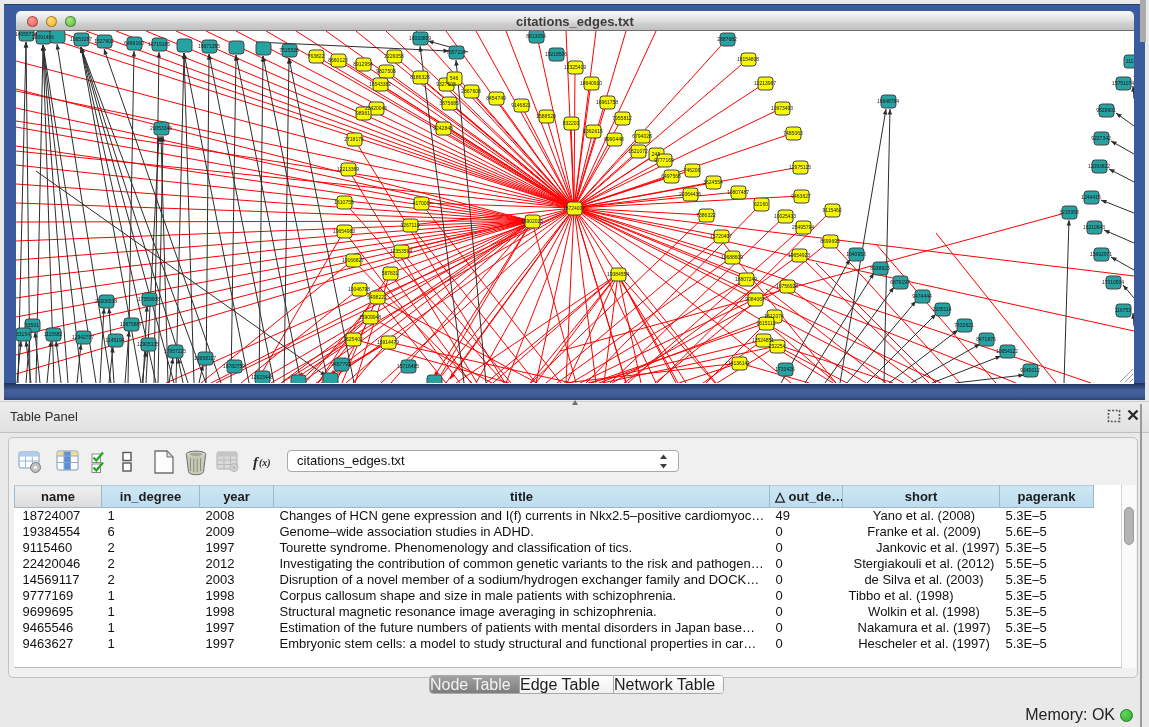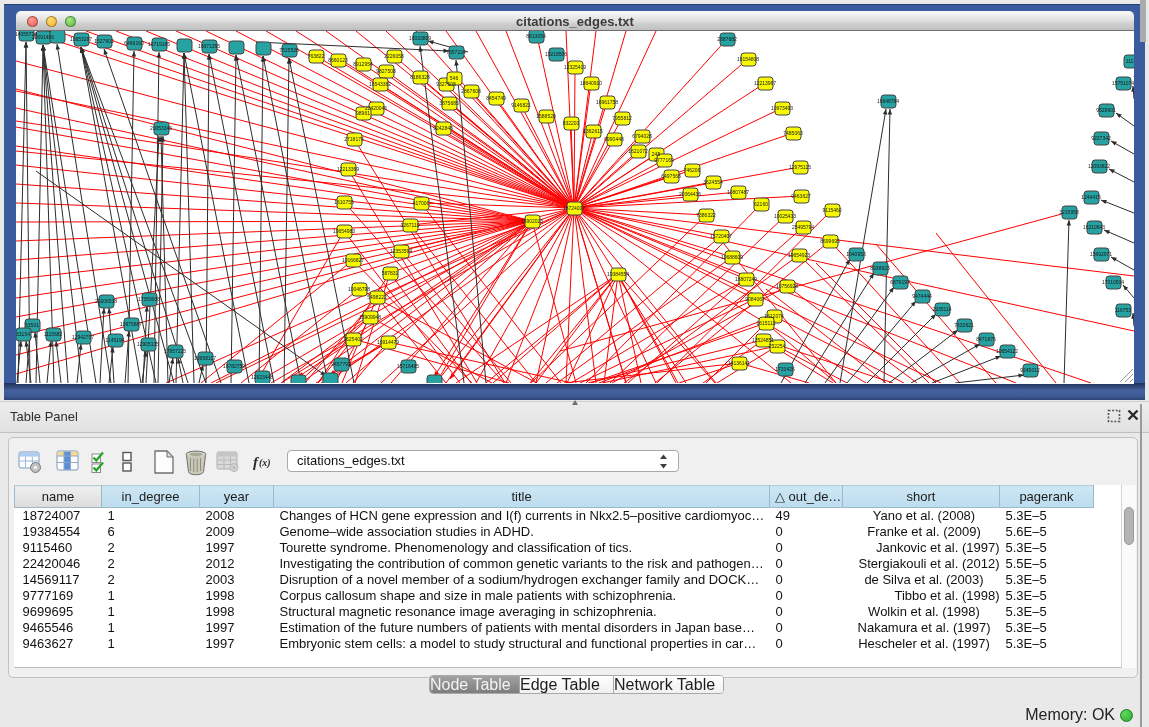--- a/index.html
+++ b/index.html
@@ -8,21 +8,21 @@
 #titlebar{position:absolute;left:12px;top:6px;width:1118px;height:20px;border-radius:5px 5px 0 0;background:linear-gradient(180deg,#f8f8f8 0%,#e3e3e3 45%,#cdcdcd 70%,#c0c0c0 100%);border-bottom:1px solid #6f6f6f}
 #titlebar .tl{position:absolute;top:5px;width:11px;height:11px;border-radius:50%;border:1px solid rgba(0,0,0,.35)}
 #title{position:absolute;width:100%;text-align:center;top:3px;font-size:13px;font-weight:bold;color:#3c3c3c}
 #gcanvas{position:absolute;left:12px;top:26px;width:1118px;height:353px;background:#fff;overflow:hidden}
 #tpheader{position:absolute;left:0;top:401px;width:1149px;height:32px;background:linear-gradient(180deg,#ececec,#e2e2e2);border-top:1px solid #cfcfcf;border-bottom:1px solid #c0c0c0}
 #tpheader .t{position:absolute;left:10px;top:7px;font-size:13px;color:#2e2e2e}
 #cpanel{position:absolute;left:8px;top:437px;width:1130px;height:241px;background:#f0f0f0;border:1px solid #c2c2c2;border-radius:5px}
 #dropdown{position:absolute;left:287px;top:450px;width:392px;height:22px;background:#fff;border:1px solid #a8a8a8;border-radius:4px;font-size:13px;color:#111;line-height:20px;padding-left:9px}
 #tablewrap{position:absolute;left:14px;top:485px;width:1107px;height:183px;overflow:hidden;background:#fff;border-bottom:1px solid #bbb}
 table{border-collapse:collapse;table-layout:fixed;width:1107px;font-size:13px}
-th{height:22px;background:linear-gradient(180deg,#cde7f4,#bcdcee);border:1px solid #9db9c9;border-top:1px solid #b7cedb;font-weight:normal;color:#1c1c1c;text-align:center;overflow:hidden;white-space:nowrap}
+th{height:22px;background:linear-gradient(180deg,#cde7f4,#bcdcee);border:1px solid #9db9c9;border-top:1px solid #b7cedb;font-weight:bold;color:#1c1c1c;text-align:center;overflow:hidden;white-space:nowrap}
 th.gray{background:linear-gradient(180deg,#efefef,#dcdcdc)}
 td{height:16px;color:#111;overflow:hidden;white-space:nowrap;padding:0 0 0 6px}
 td.nm{padding-left:8px}
 #vscroll{position:absolute;left:1121px;top:485px;width:15px;height:183px;background:#fafafa;border-left:1px solid #d5d5d5}
 #vthumb{position:absolute;left:2px;top:22px;width:10px;height:38px;background:#b4b4b4;border:1px solid #9a9a9a;border-radius:6px}
 #tabs{position:absolute;left:429px;top:675px;height:19px;display:flex;border:1px solid #a9a9a9;border-radius:4px;overflow:hidden;background:#fff}
 #tabs div{font-size:16px;line-height:17px;text-align:left;color:#1c1c1c;background:linear-gradient(180deg,#fff,#f0f0f0)}
 #tabs div.sel{background:linear-gradient(180deg,#a2a2a2,#7d7d7d);color:#f3f3f3}
 #tabs div+div{border-left:1px solid #a9a9a9}
 #mem{position:absolute;right:34px;top:706px;font-size:16px;color:#222}
@@ -931,41 +931,41 @@
             <td style="text-align:right">Jankovic et al. (1997)</td>
             <td>5.3E–5</td>
             <td></td>
           </tr>
 <tr>
             <td class="nm">22420046</td>
             <td>2</td>
             <td>2012</td>
             <td>Investigating the contribution of common genetic variants to the risk and pathogen…</td>
             <td>0</td>
-            <td style="text-align:right">Stergiakouli et al. (2012)</td>
+            <td style="text-align:center">Stergiakouli et al. (2012)</td>
             <td>5.5E–5</td>
             <td></td>
           </tr>
 <tr>
             <td class="nm">14569117</td>
             <td>2</td>
             <td>2003</td>
             <td>Disruption of a novel member of a sodium/hydrogen exchanger family and DOCK…</td>
             <td>0</td>
             <td style="text-align:center">de Silva et al. (2003)</td>
             <td>5.3E–5</td>
             <td></td>
           </tr>
 <tr>
             <td class="nm">9777169</td>
             <td>1</td>
             <td>1998</td>
             <td>Corpus callosum shape and size in male patients with schizophrenia.</td>
             <td>0</td>
-            <td style="text-align:right">Tibbo et al. (1998)</td>
+            <td style="text-align:left">Tibbo et al. (1998)</td>
             <td>5.3E–5</td>
             <td></td>
           </tr>
 <tr>
             <td class="nm">9699695</td>
             <td>1</td>
             <td>1998</td>
             <td>Structural magnetic resonance image averaging in schizophrenia.</td>
             <td>0</td>
             <td style="text-align:center">Wolkin et al. (1998)</td>

